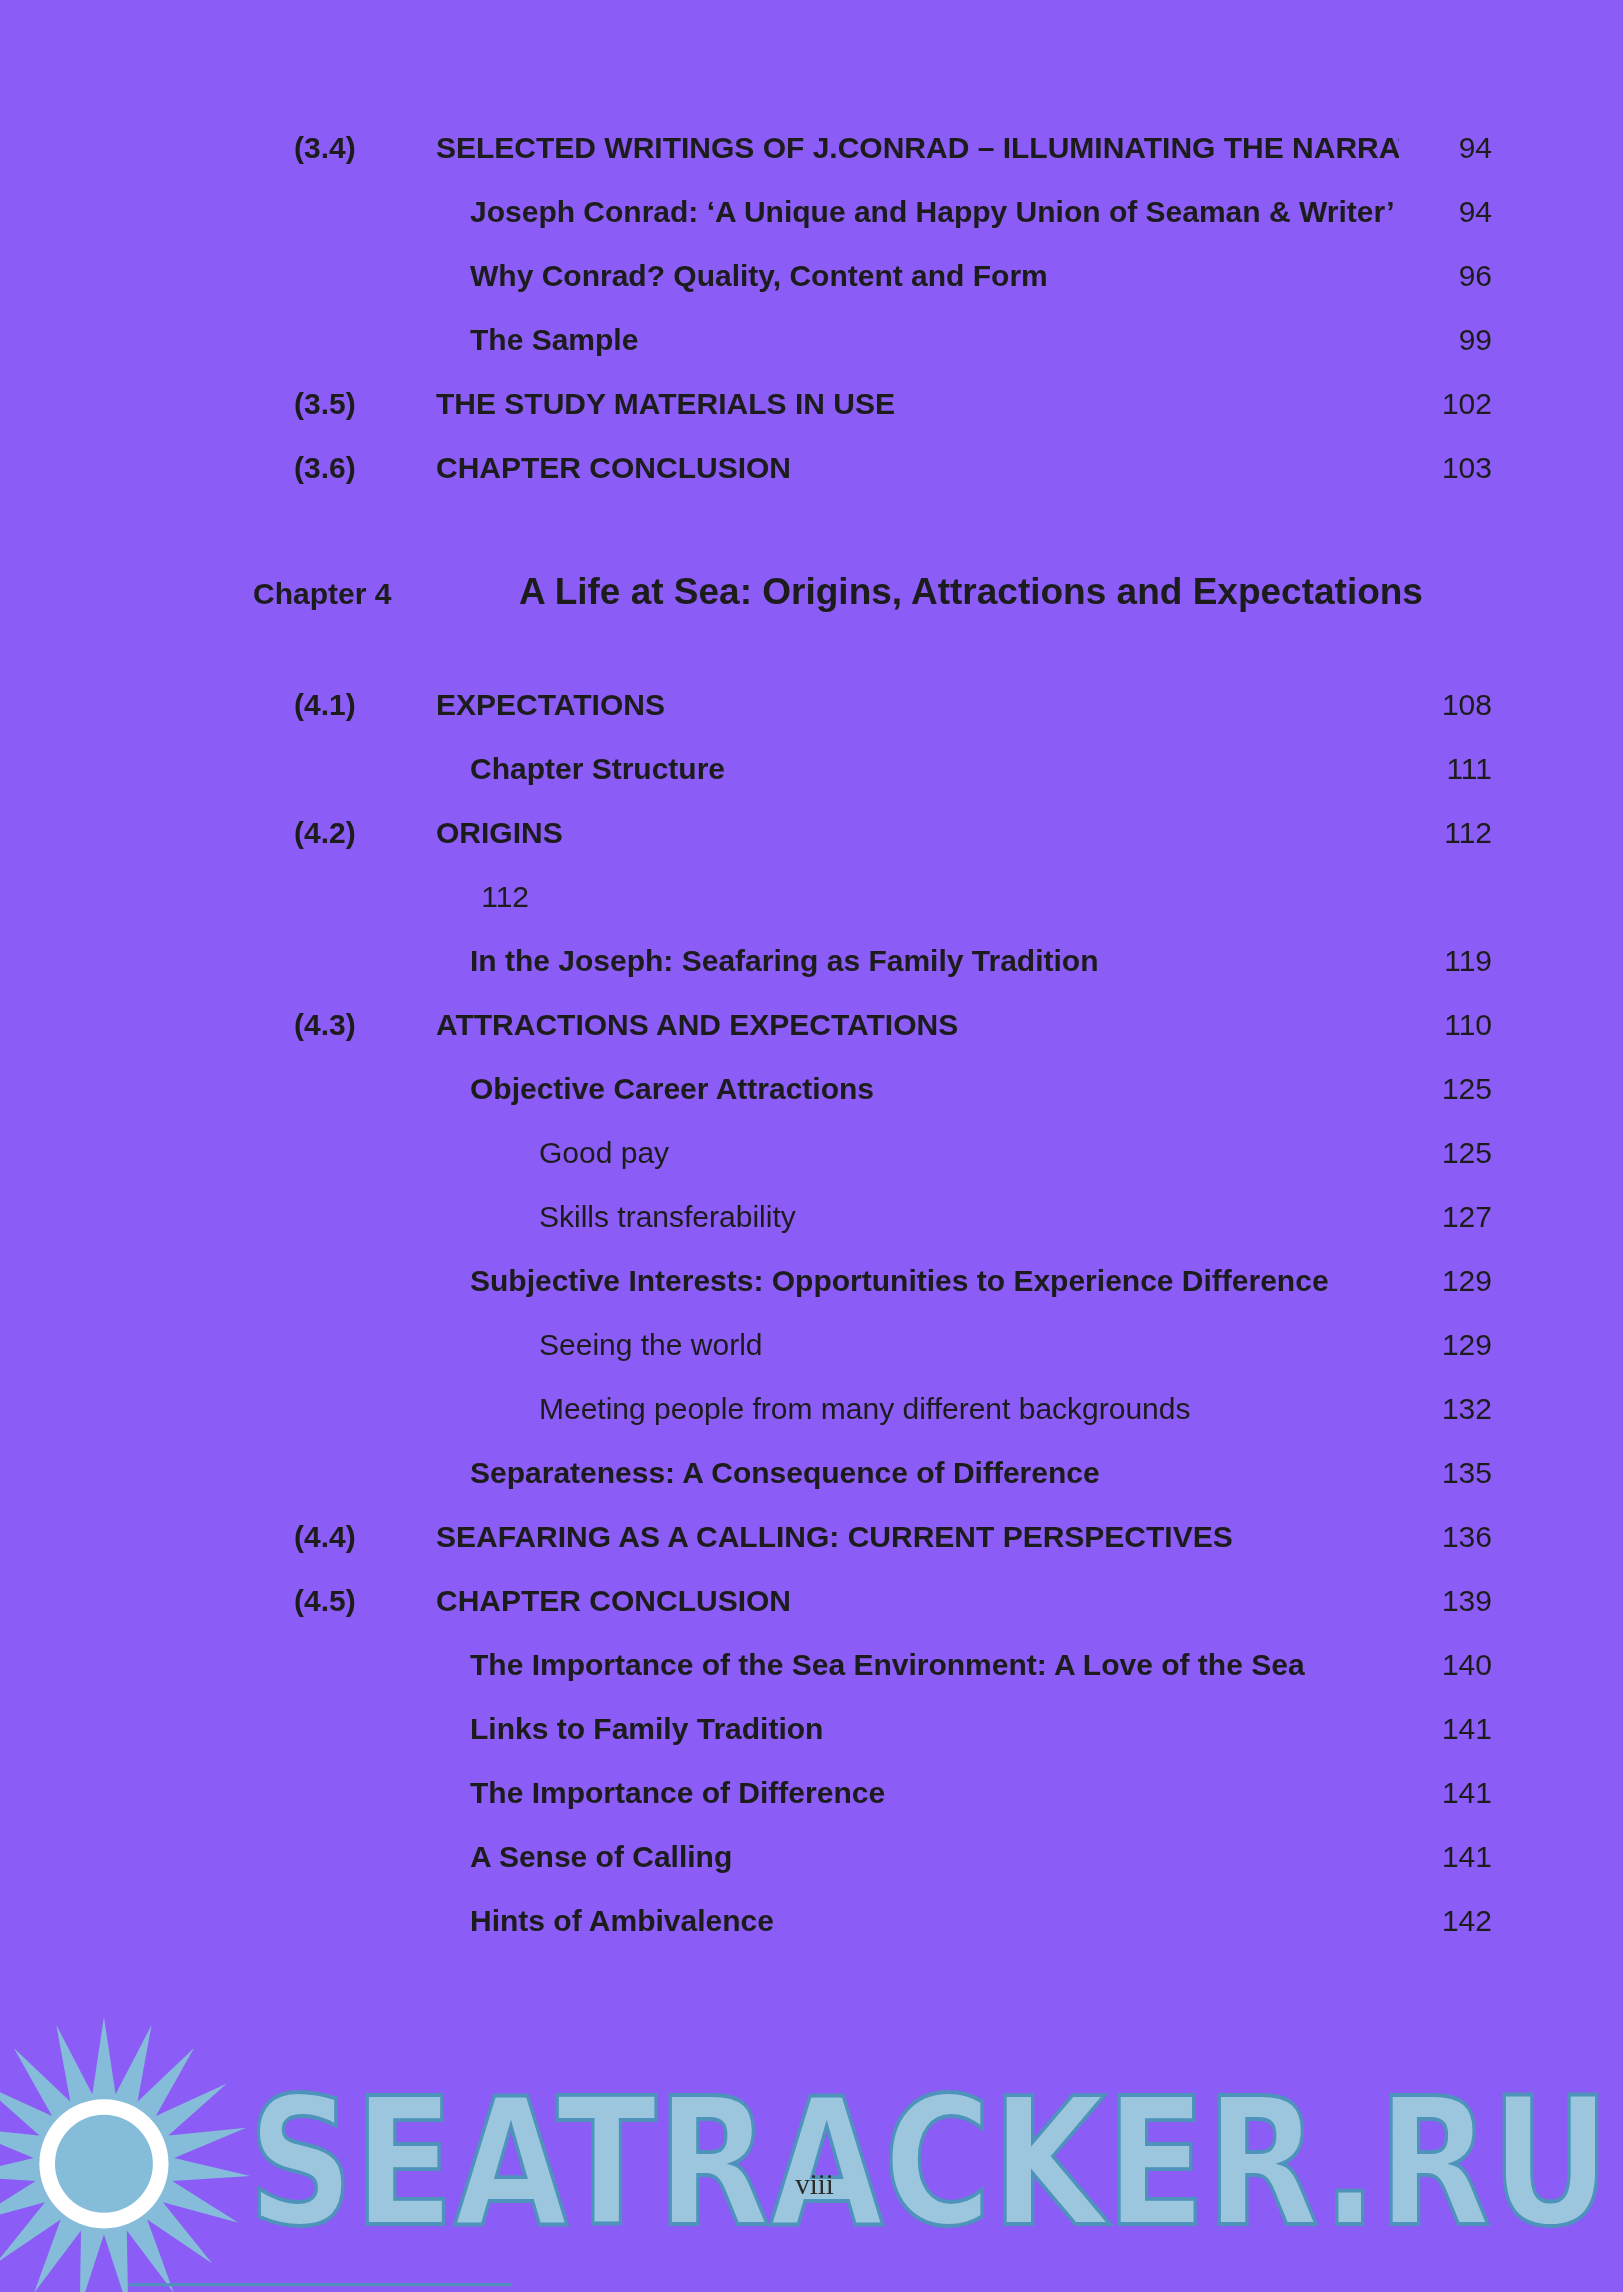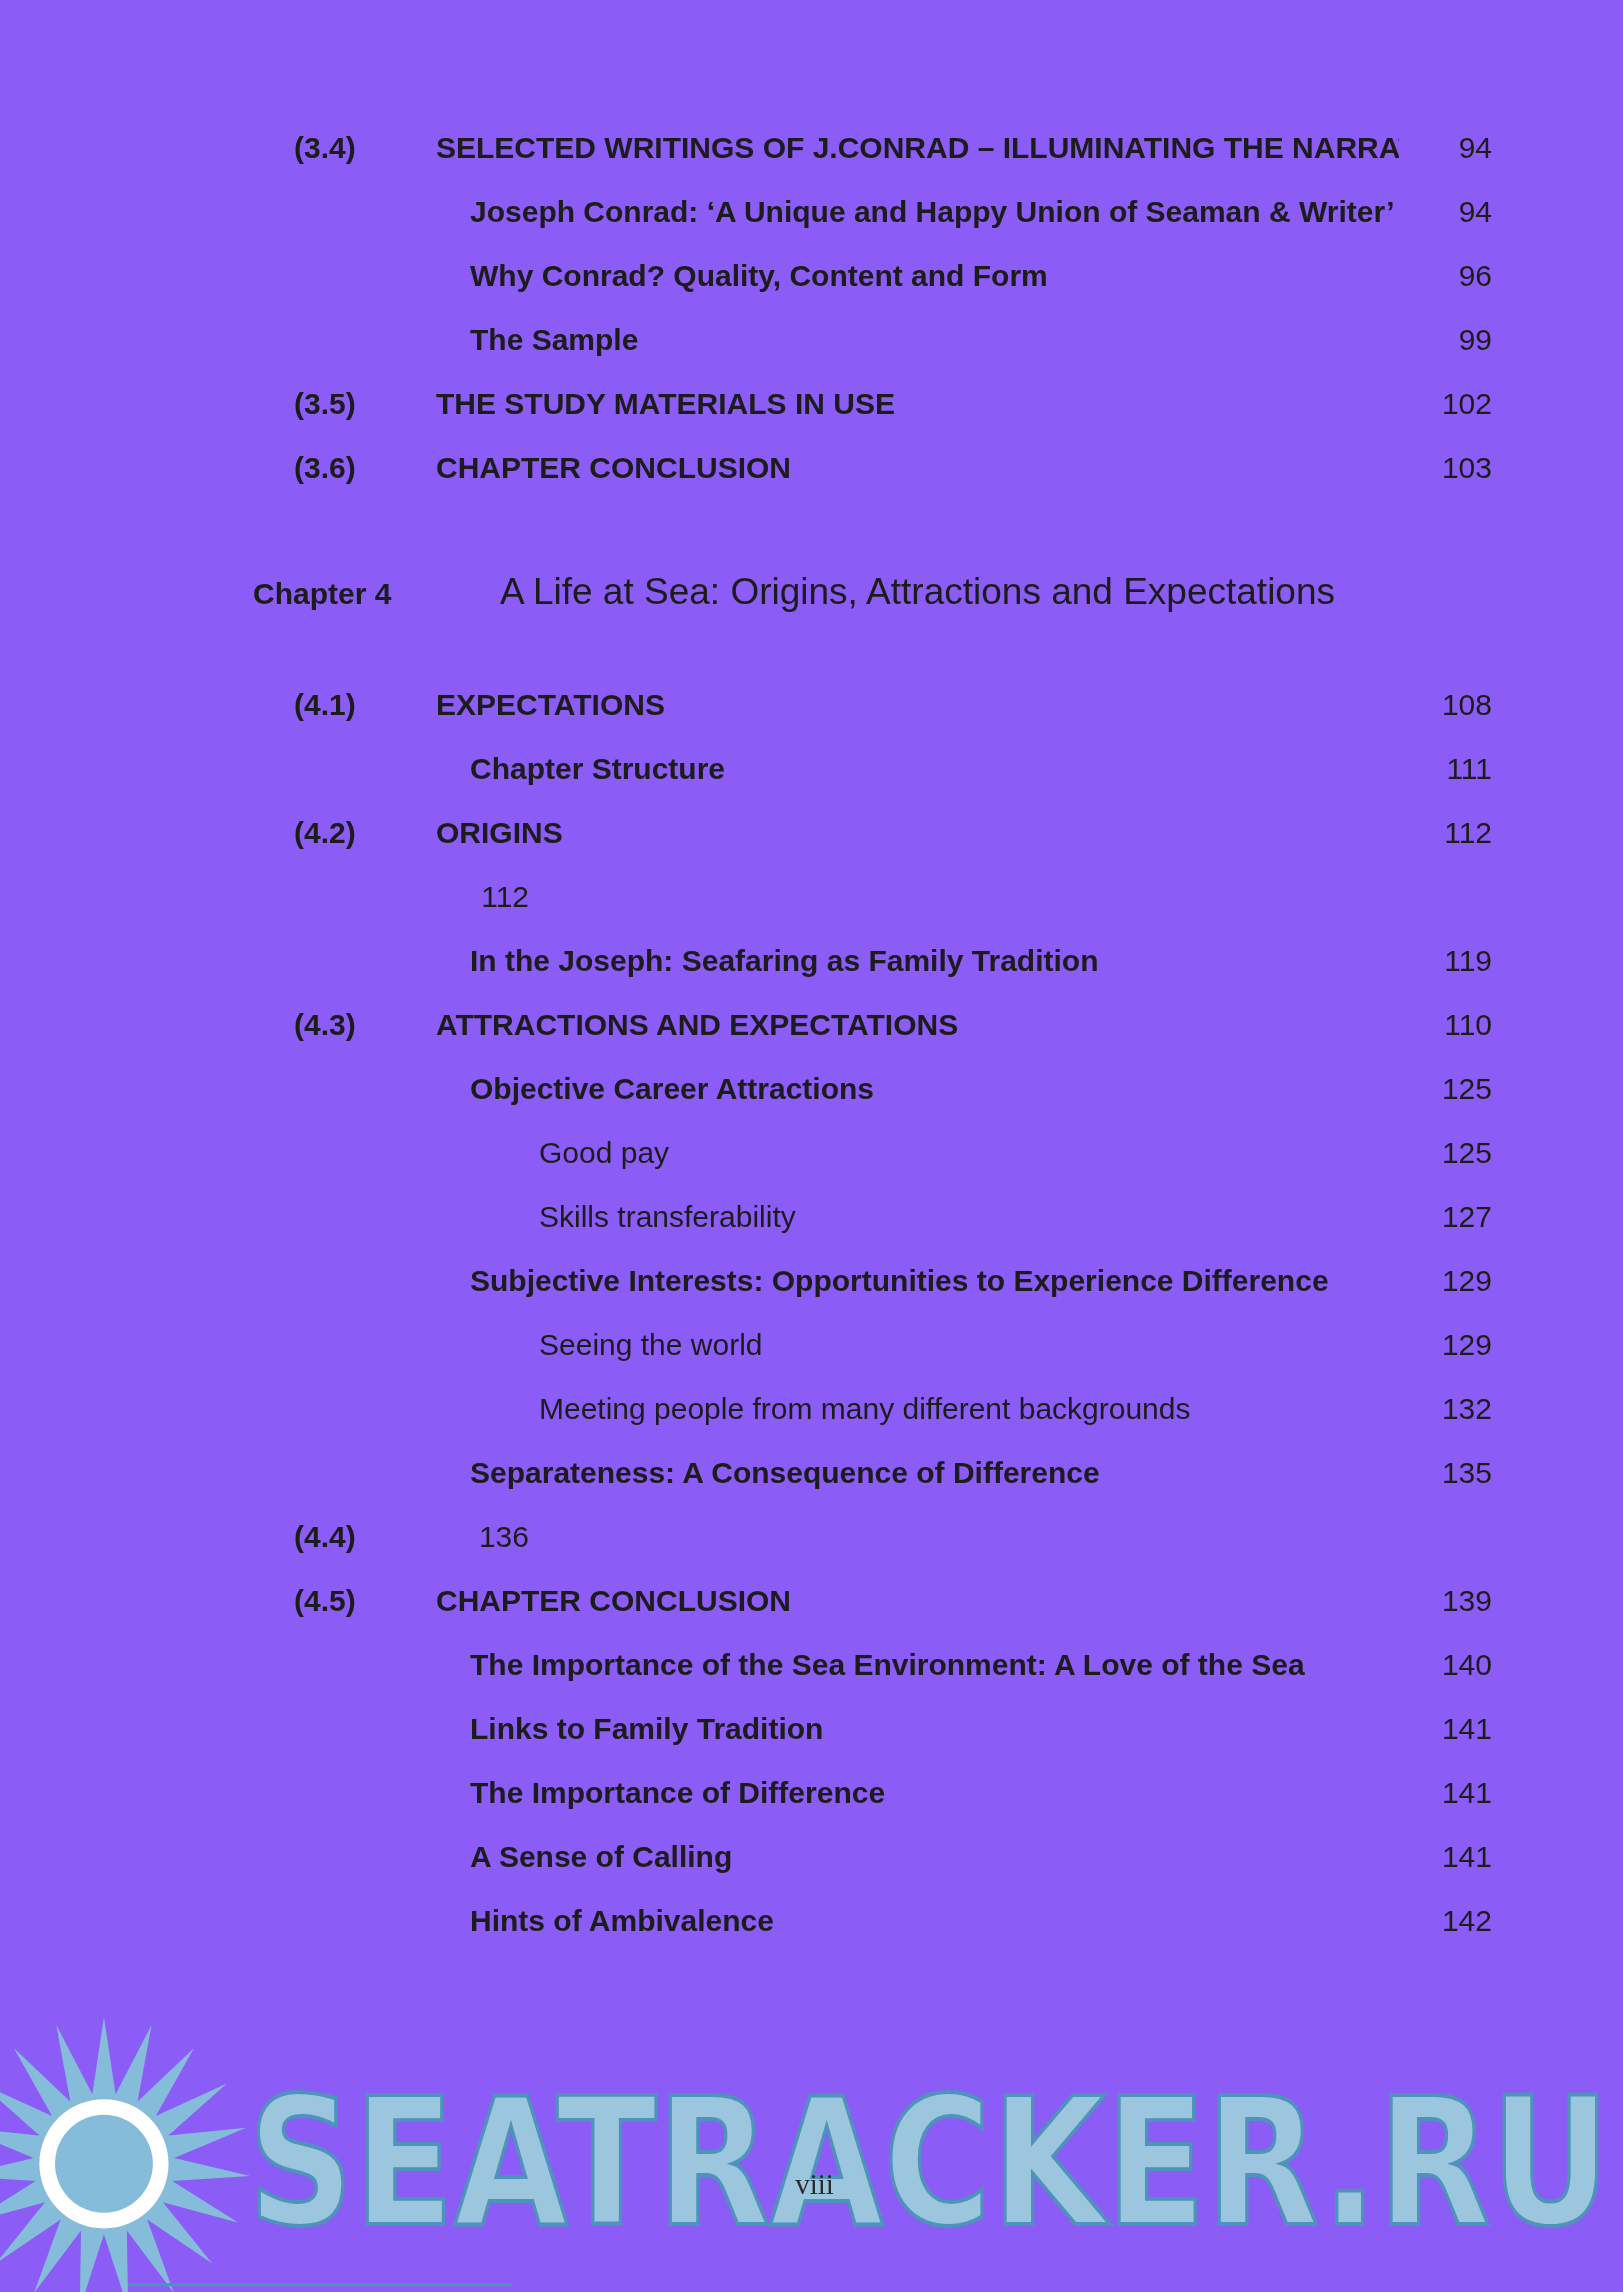--- a/index.html
+++ b/index.html
@@ -48,22 +48,23 @@
     height:78px;
   }
   .ch-label{
     flex:0 0 247px;
     width:247px;
     font-size:30px;
     font-weight:bold;
   }
   .ch-title{
     font-size:37px;
-    font-weight:normal;
+    font-weight:bold;
     white-space:nowrap;
+    margin-left:19px;
   }
   .footer-page-num{
     position:absolute;
     left:0; right:0;
     top:2168px;
     text-align:center;
     font-family:"Liberation Serif", serif;
     font-size:29px;
     color:#2b2b2b;
     z-index:3;
@@ -187,20 +188,21 @@
     <span class="title">Meeting people from many different backgrounds</span>
     <span class="page">132</span>
   </div>
         <div class="toc-row level-2 bold">
     <span class="num"></span>
     <span class="title">Separateness: A Consequence of Difference</span>
     <span class="page">135</span>
   </div>
         <div class="toc-row level-1 bold">
     <span class="num">(4.4)</span>
+    <span class="title">SEAFARING AS A CALLING: CURRENT PERSPECTIVES</span>
     <span class="page">136</span>
   </div>
         <div class="toc-row level-1 bold">
     <span class="num">(4.5)</span>
     <span class="title">CHAPTER CONCLUSION</span>
     <span class="page">139</span>
   </div>
         <div class="toc-row level-2 bold">
     <span class="num"></span>
     <span class="title">The Importance of the Sea Environment: A Love of the Sea</span>

